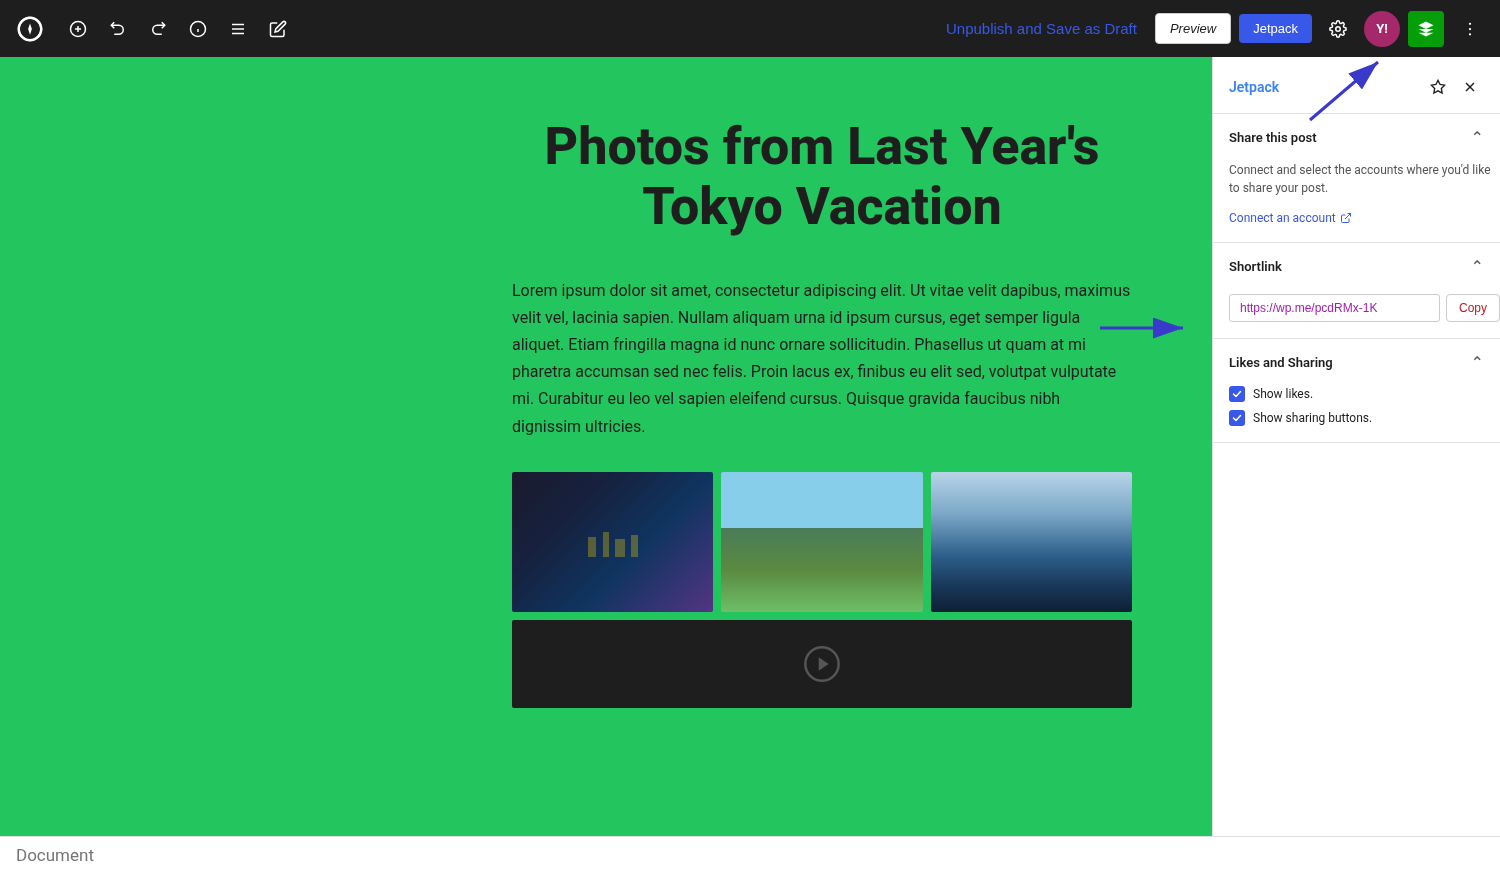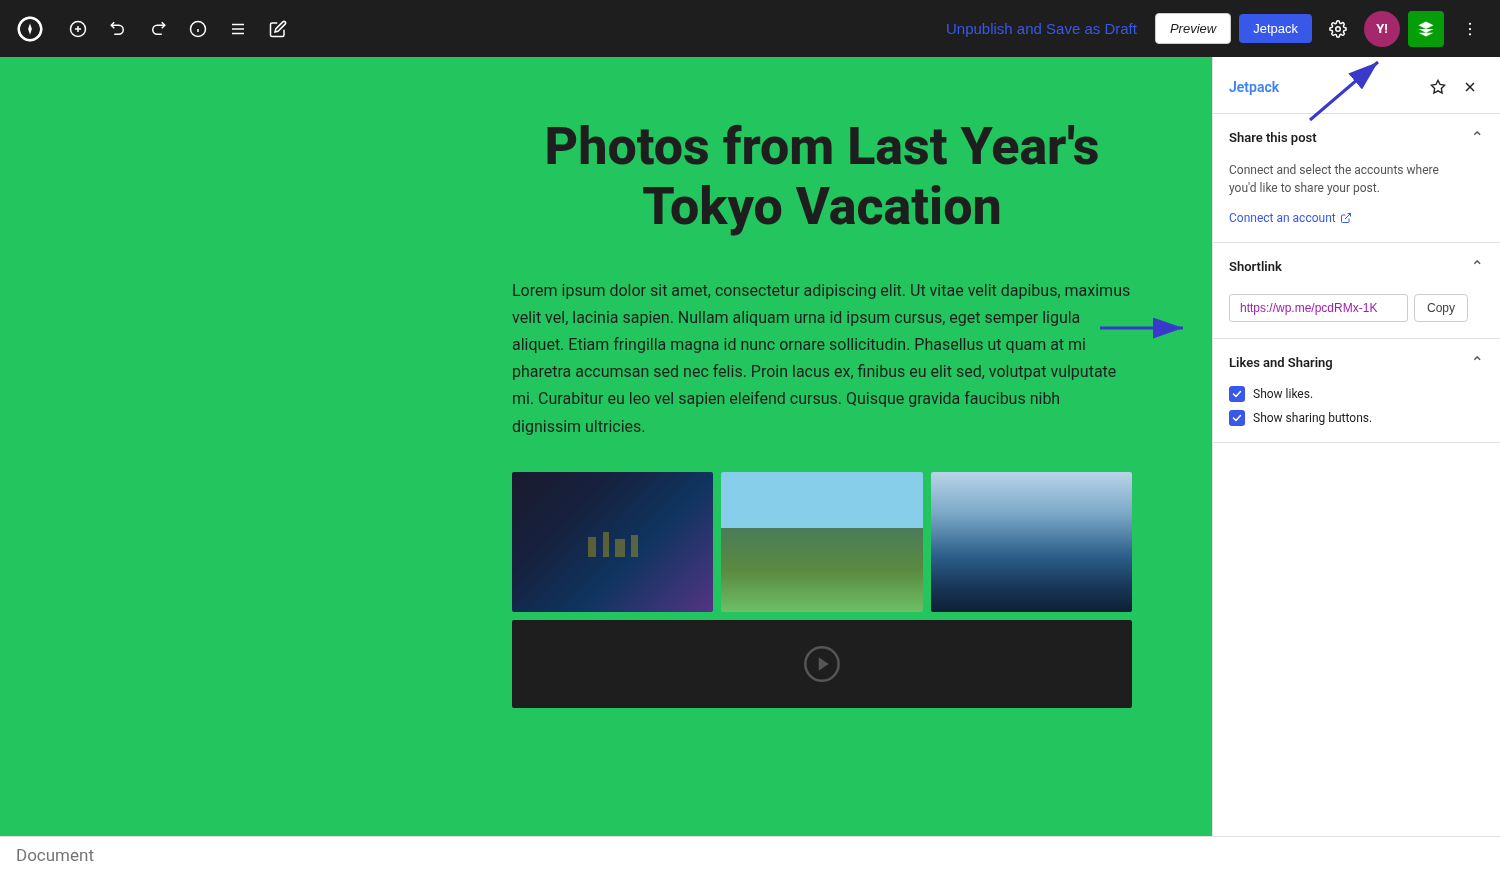--- a/index.html
+++ b/index.html
@@ -190,21 +190,21 @@
       justify-content: space-between;
       padding: 14px 16px;
       cursor: pointer;
     }
     .section-title {
       font-size: 13px;
       font-weight: 600;
       color: #1e1e1e;
     }
     .section-content {
-      padding: 0 32px 16px 16px;
+      padding: 0 0 16px 16px;
     }
     .section-desc {
       font-size: 12px;
       color: #555;
       line-height: 1.5;
       margin-bottom: 10px;
     }
     .connect-link {
       color: #3858e9;
       font-size: 12px;
@@ -229,21 +229,21 @@
       outline: none;
     }
     .copy-btn {
       background: #fff;
       border: 1px solid #ccc;
       border-radius: 4px;
       padding: 6px 12px;
       font-size: 12px;
       font-weight: 500;
       cursor: pointer;
-      color: #404040;
+      color: #b91c1c;
       white-space: nowrap;
     }
 
     
     .checkbox-row {
       display: flex;
       align-items: center;
       gap: 8px;
       margin-bottom: 8px;
     }

